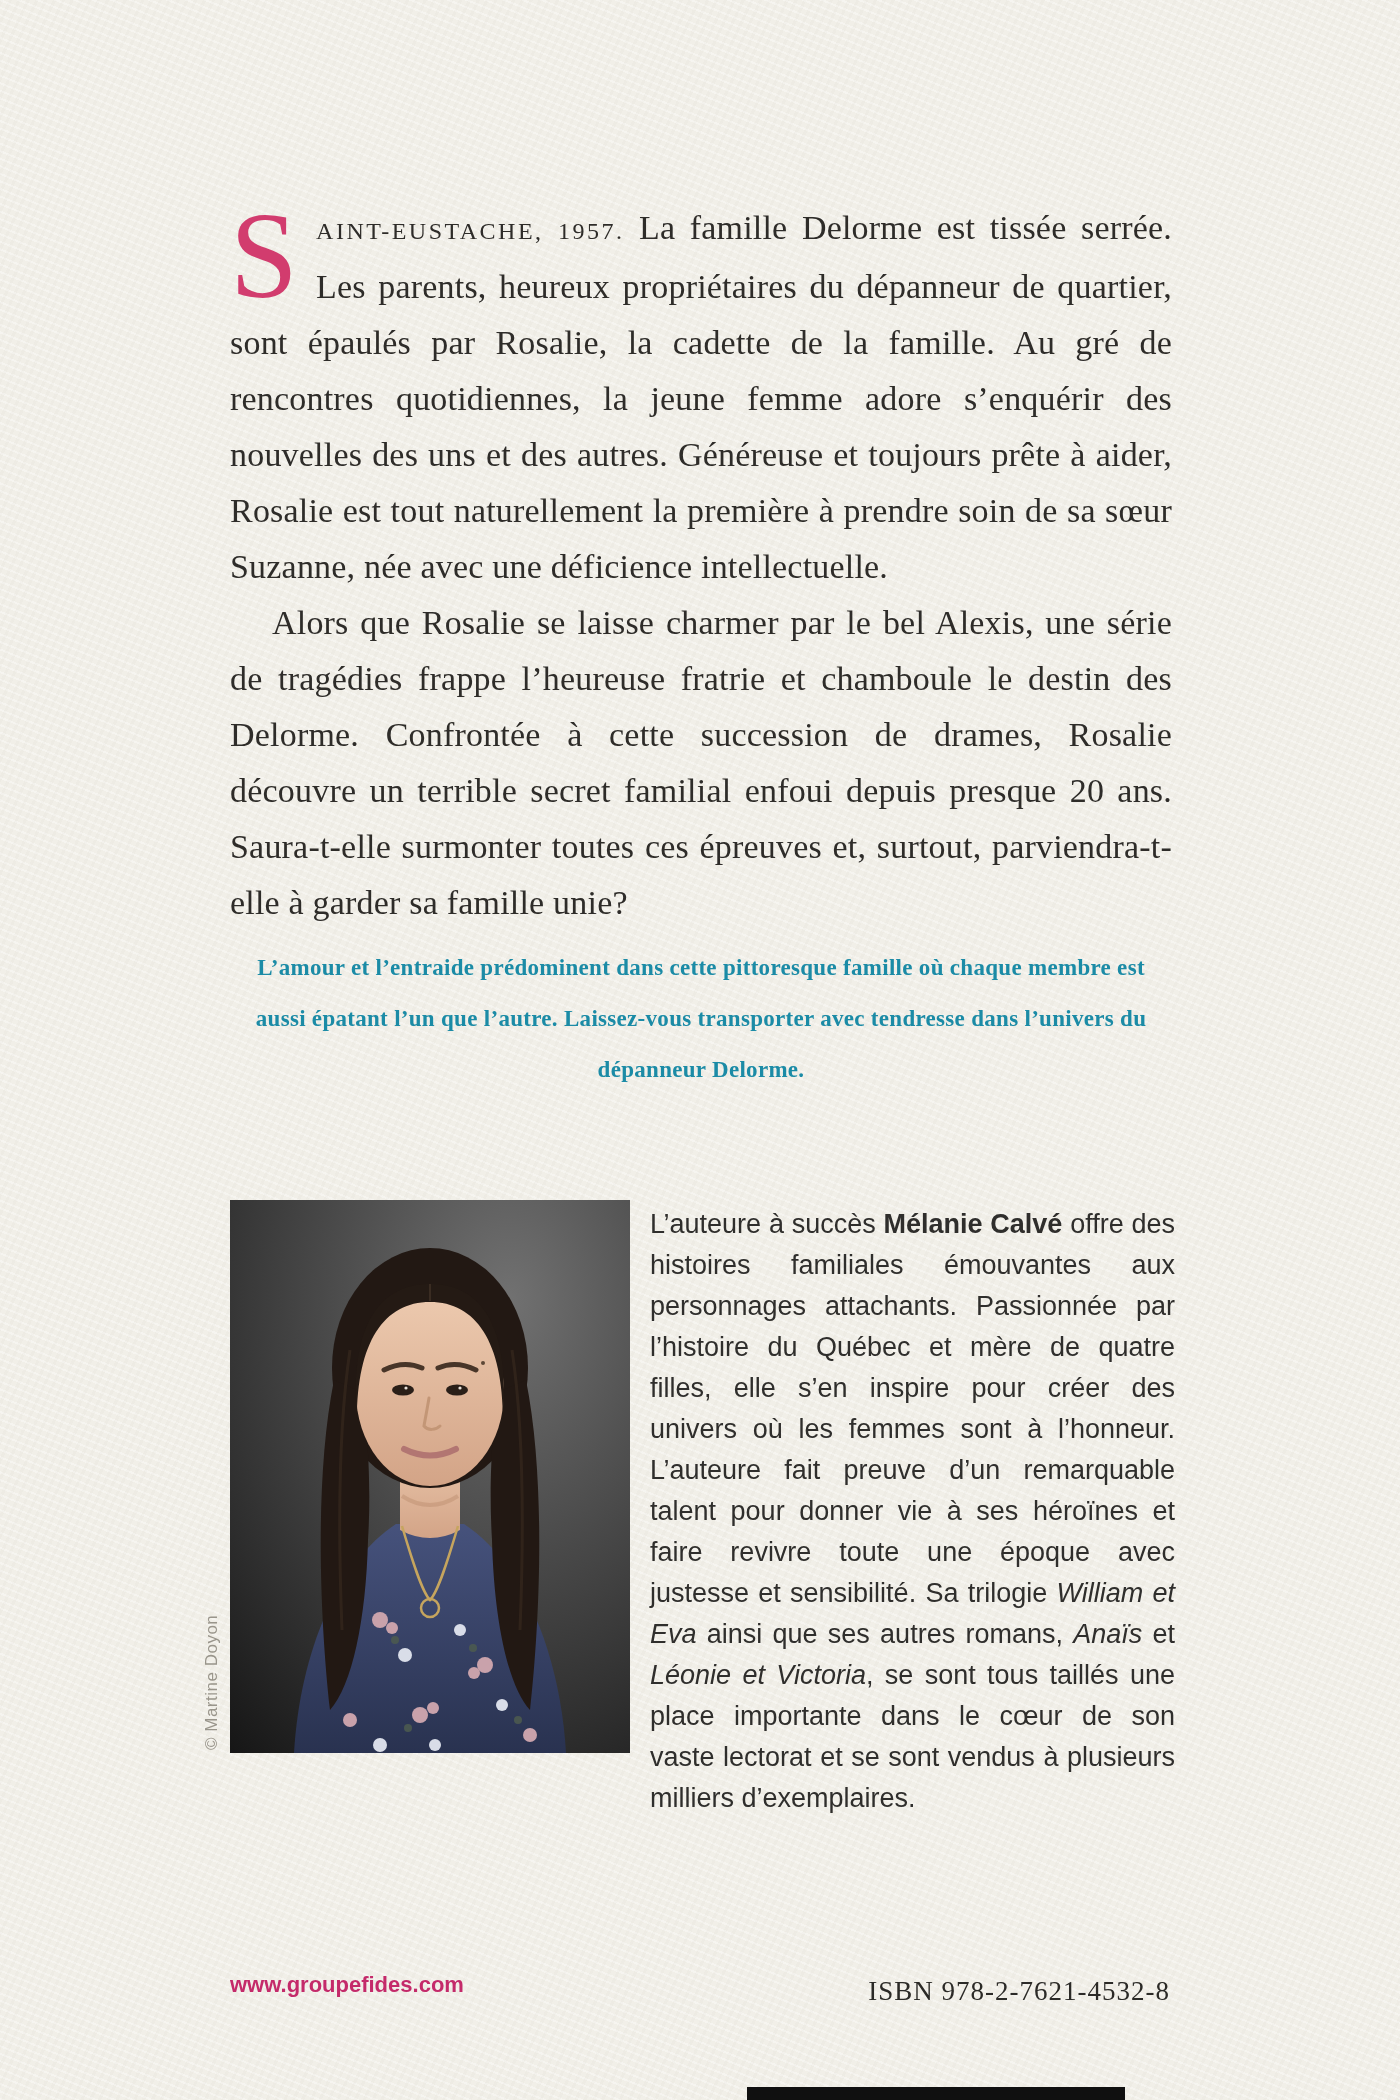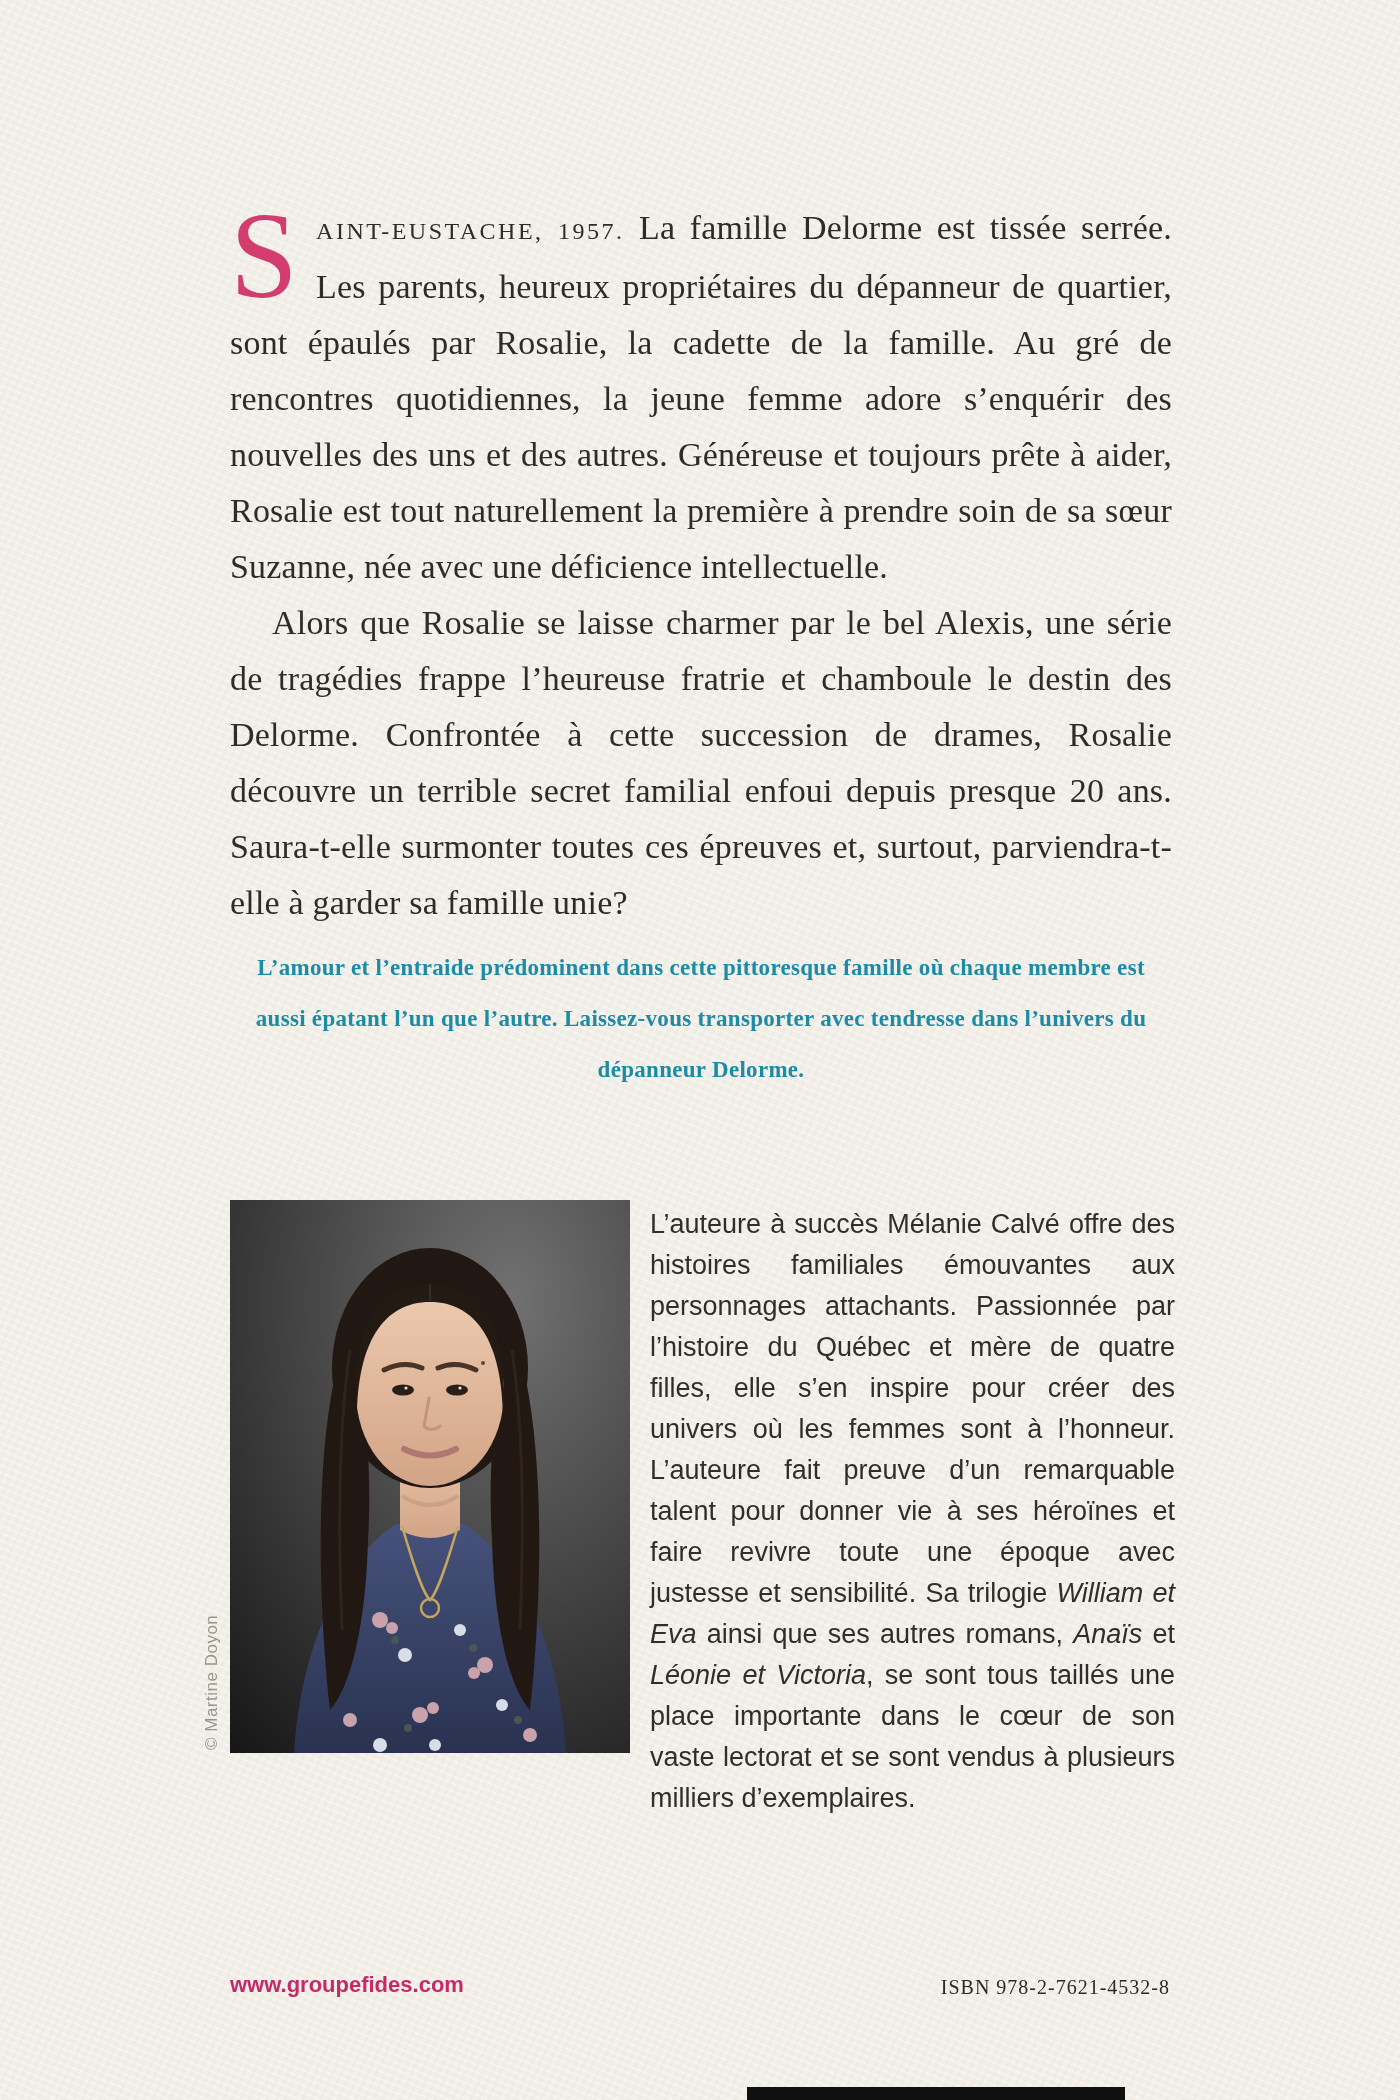--- a/index.html
+++ b/index.html
@@ -53,32 +53,32 @@
     font-family:"Liberation Sans", sans-serif; font-size:17px;
     letter-spacing:0.5px; color:var(--credit); white-space:nowrap;
   }
 
   
   .bio{
     position:absolute; left:650px; top:1204px; width:525px;
     font-family:"Liberation Sans", sans-serif; font-size:27px; line-height:41px;
     color:#2f2e2c; text-align:justify;
   }
-  .seg-bold{font-weight:400;}
+  .seg-bold{font-weight:700;}
   .seg-italic{font-style:italic;}
 
   
   .website{
     position:absolute; left:230px; top:1972px;
     font-family:"Liberation Sans", sans-serif; font-weight:700; font-size:22px;
     color:var(--pink); text-decoration:none;
   }
   .isbn{
     position:absolute; right:230px; top:1976px;
-    font-family:"Liberation Serif", serif; font-size:20px;
+    font-family:"Liberation Serif", serif; font-size:27px;
     letter-spacing:1px; color:var(--isbn);
   }
   .barcode{
     position:absolute; left:747px; bottom:0; width:378px; height:13px;
     background:#101010;
   }
 </style>
 </head>
 <body>
 

